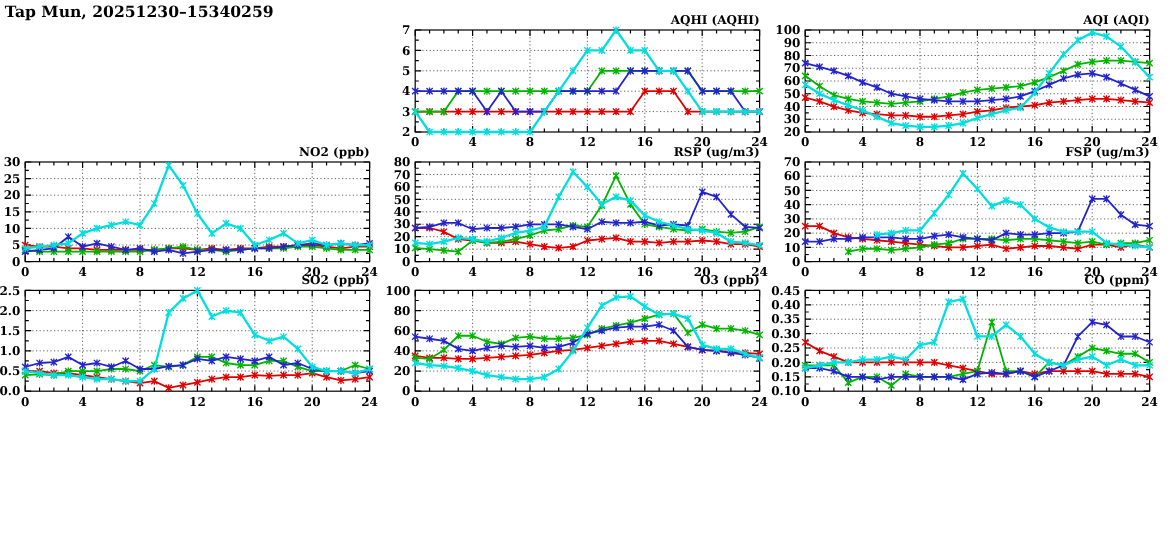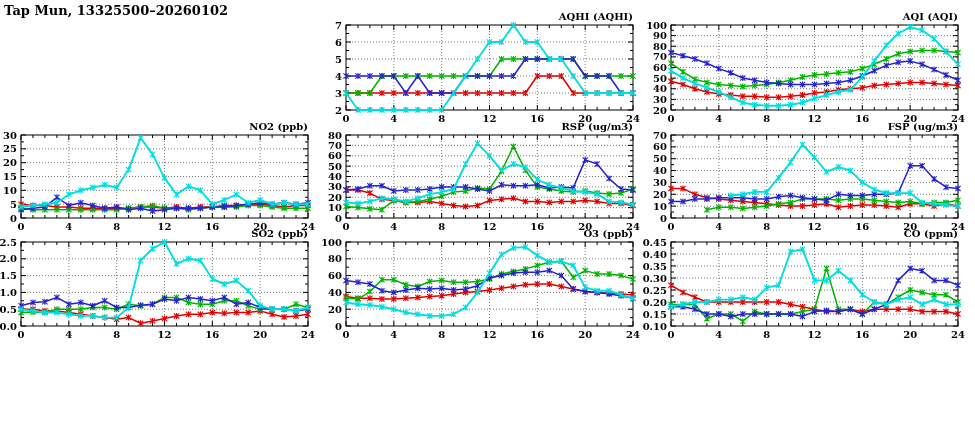--- a/index.html
+++ b/index.html
@@ -9,21 +9,21 @@
        letter-spacing:0px;}
   .chart{position:absolute;}
   text{font-family:"DejaVu Serif",serif;font-weight:bold;fill:#000;}
   .ticklab{font-size:10px;}
   .ctitle{font-size:10px;}
 </style>
 </head>
 <body>
 
 <div id="app">
-  <div id="page-title">Tap Mun, 13325500–20260102</div>
+  <div id="page-title">Tap Mun, 20251230–15340259</div>
   <div id="charts">
       <svg width="347" height="120" class="chart" style="left:300px;top:7px">
         <g stroke="#444" stroke-width="0.7" stroke-dasharray="1 2">
           <line x1="46" y1="86" x2="333" y2="86"></line>
           <line x1="46" y1="69" x2="333" y2="69"></line>
           <line x1="46" y1="52" x2="333" y2="52"></line>
           <line x1="46" y1="35" x2="333" y2="35"></line>
           <line x1="93.83333333333333" y1="18" x2="93.83333333333333" y2="103"></line>
           <line x1="141.66666666666666" y1="18" x2="141.66666666666666" y2="103"></line>
           <line x1="189.5" y1="18" x2="189.5" y2="103"></line>

